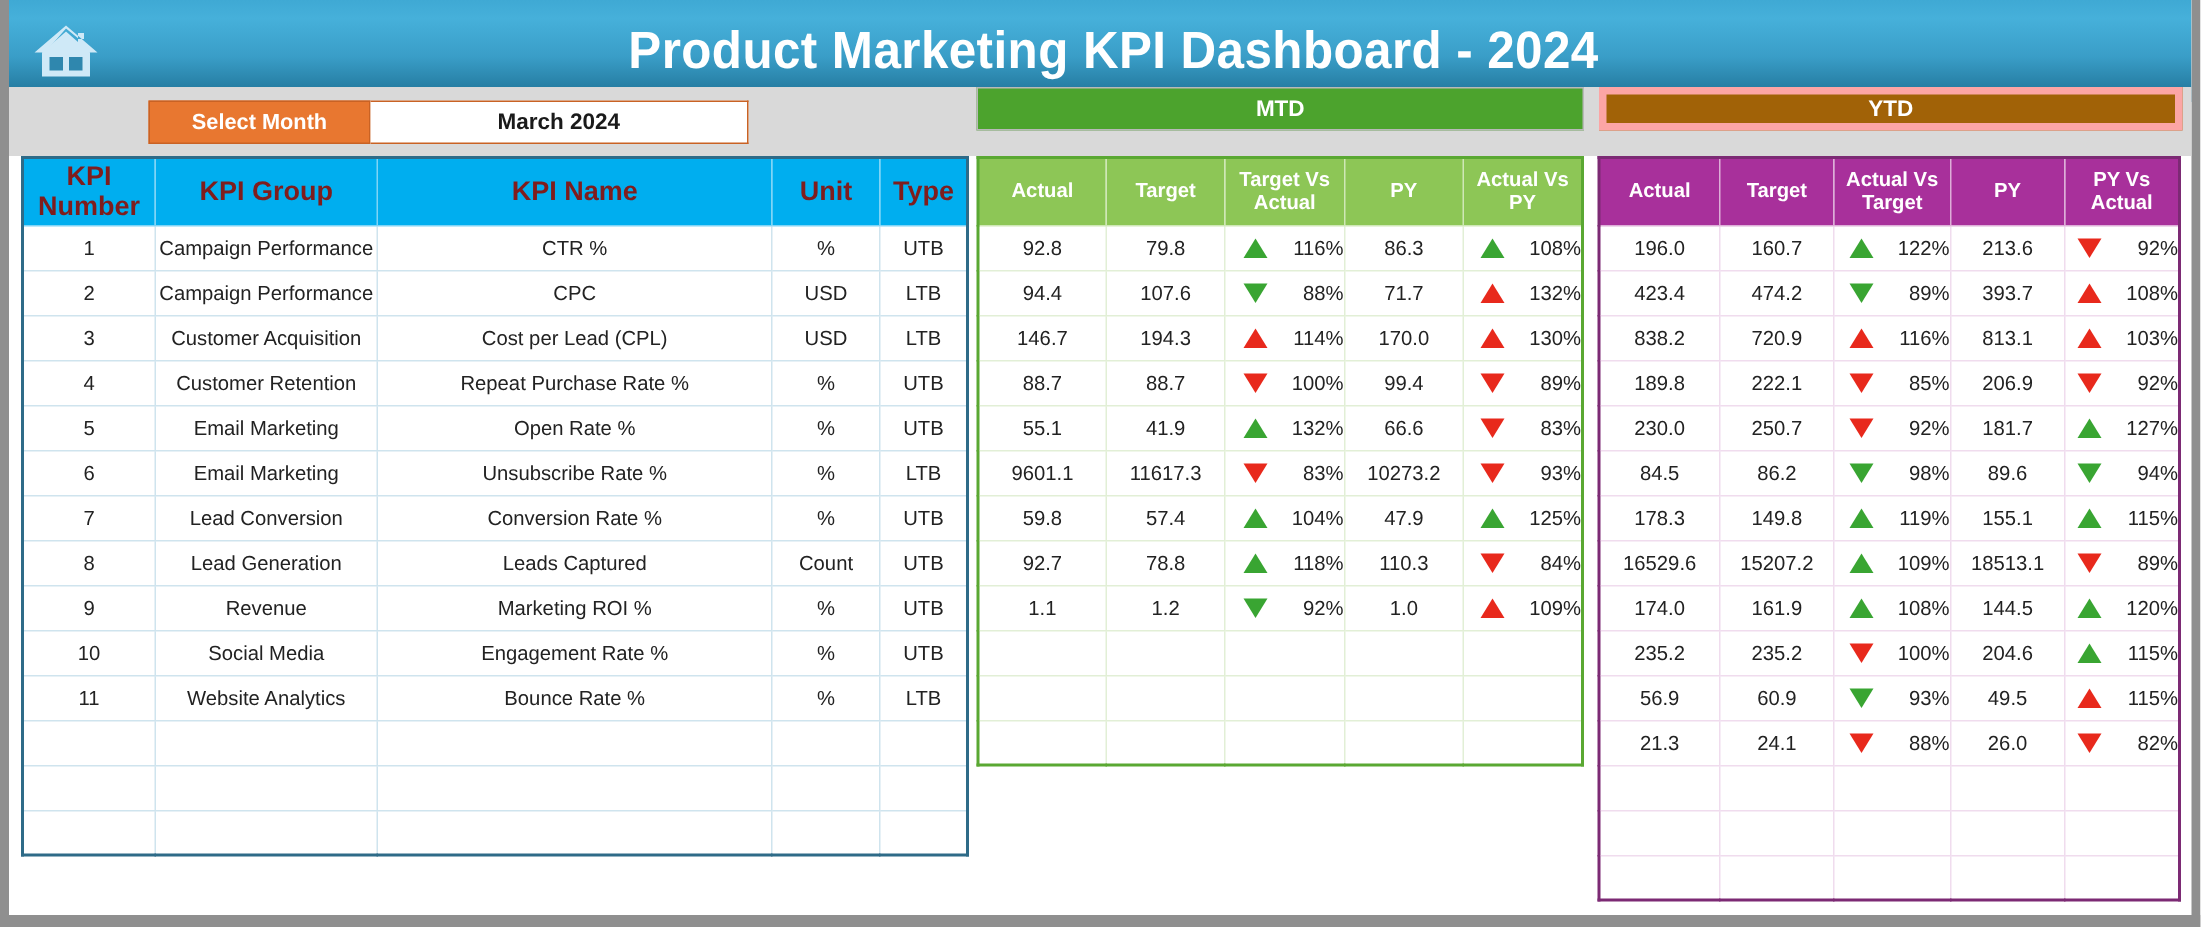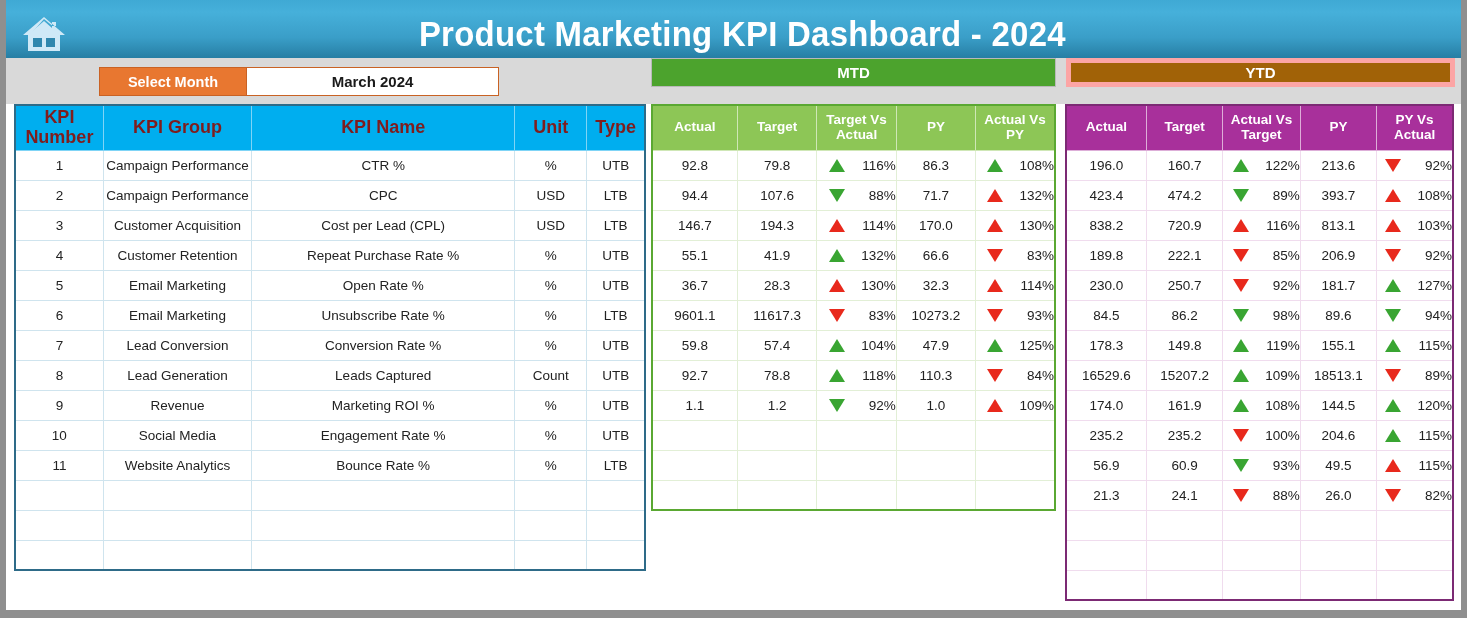--- a/index.html
+++ b/index.html
@@ -465,50 +465,50 @@
             </td>
             <td>170.0</td>
             <td class="delta">
               <div class="delta-inner">
                 <span class="arrow up red"></span>
                 <span class="pct">130%</span>
               </div>
             </td>
           </tr>
           <tr>
+            <td>88.7</td>
+            <td>88.7</td>
+            <td class="delta">
+              <div class="delta-inner">
+                <span class="arrow down red"></span>
+                <span class="pct">100%</span>
+              </div>
+            </td>
+            <td>99.4</td>
+            <td class="delta">
+              <div class="delta-inner">
+                <span class="arrow down red"></span>
+                <span class="pct">89%</span>
+              </div>
+            </td>
+          </tr>
+          <tr>
             <td>55.1</td>
             <td>41.9</td>
             <td class="delta">
               <div class="delta-inner">
                 <span class="arrow up green"></span>
                 <span class="pct">132%</span>
               </div>
             </td>
             <td>66.6</td>
             <td class="delta">
               <div class="delta-inner">
                 <span class="arrow down red"></span>
                 <span class="pct">83%</span>
-              </div>
-            </td>
-          </tr>
-          <tr>
-            <td>36.7</td>
-            <td>28.3</td>
-            <td class="delta">
-              <div class="delta-inner">
-                <span class="arrow up red"></span>
-                <span class="pct">130%</span>
-              </div>
-            </td>
-            <td>32.3</td>
-            <td class="delta">
-              <div class="delta-inner">
-                <span class="arrow up red"></span>
-                <span class="pct">114%</span>
               </div>
             </td>
           </tr>
           <tr>
             <td>9601.1</td>
             <td>11617.3</td>
             <td class="delta">
               <div class="delta-inner">
                 <span class="arrow down red"></span>
                 <span class="pct">83%</span>

